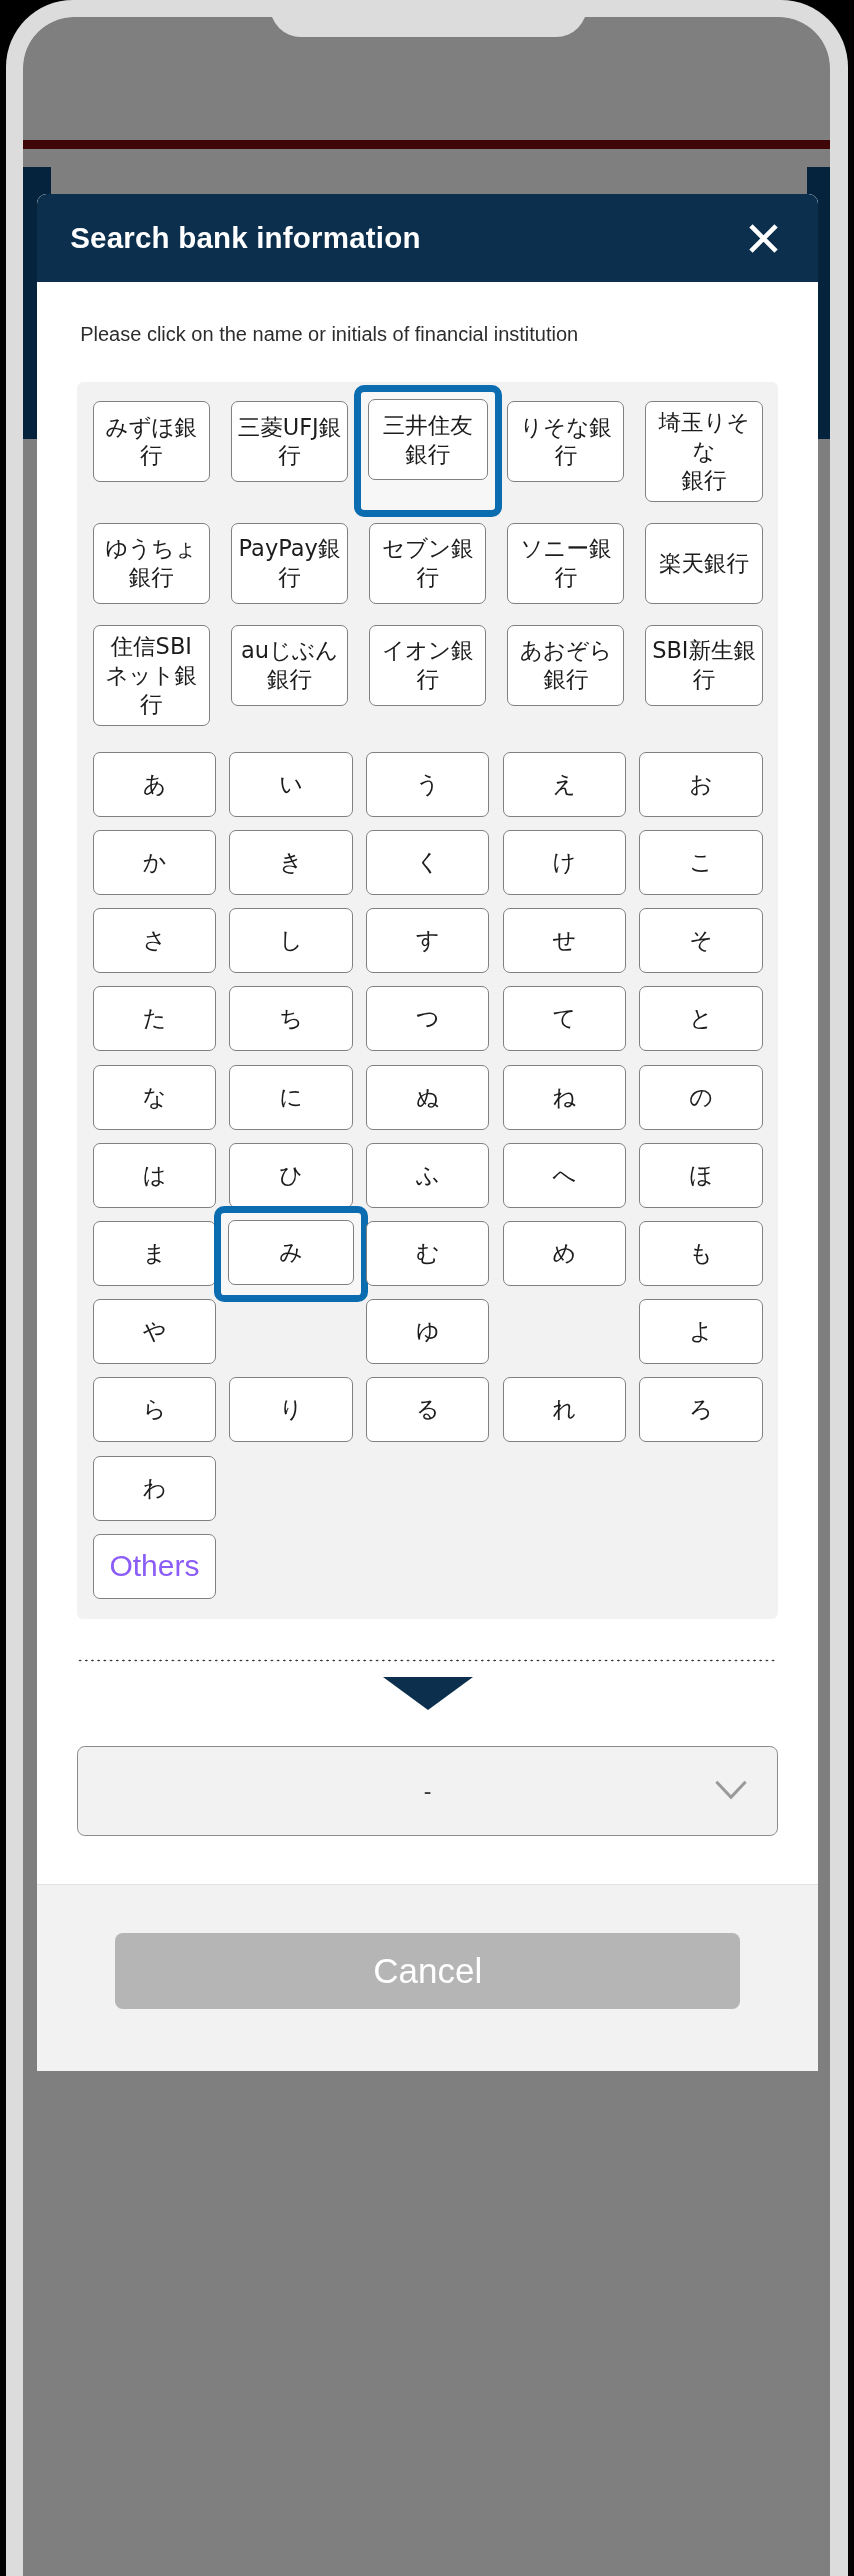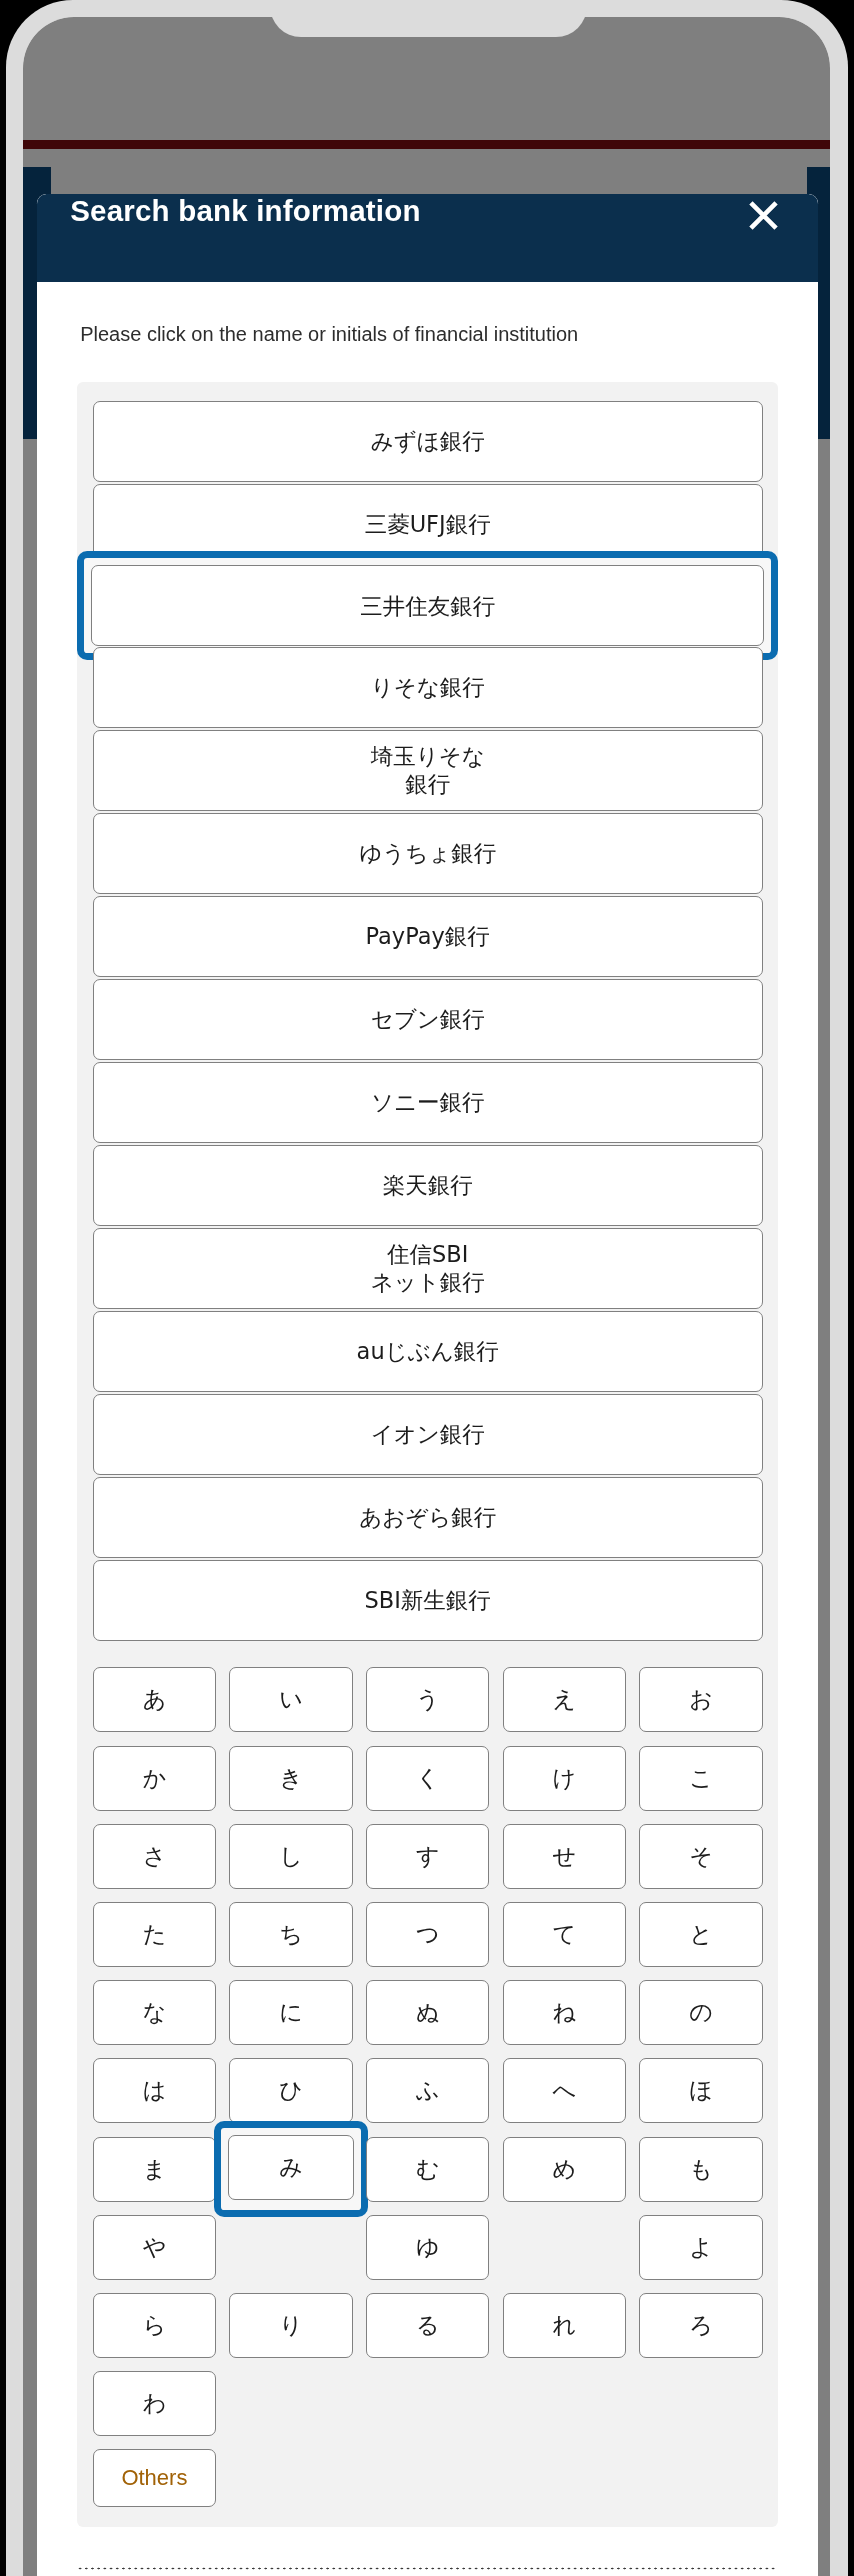--- a/index.html
+++ b/index.html
@@ -84,21 +84,21 @@
     left: 14px; top: 177px;
     width: 781px;
     z-index: 20;
     background: #ffffff;
     border-radius: 9.3px 9.3px 0 0;
     overflow: hidden;
   }
   .modal-header {
     height: 88px;
     background: #0b2f4d;
-    display: flex; 
+    display: flex; align-items: center;
     padding: 0 33px;
     border-radius: 9.3px 9.3px 0 0;
   }
   .modal-title {
     flex: 1;
     color: #ffffff;
     font-size: 29.5px;
     font-weight: bold;
     letter-spacing: 0.2px;
   }
@@ -123,21 +123,21 @@
   }
 
   
   .choice-panel {
     margin: 0 40px 0 40px;
     background: #f2f2f2;
     border-radius: 6.2px;
     padding: 18.6px 15.5px 20px 15.5px;
   }
 
-  .bank-grid { display: grid; grid-template-columns: repeat(1, 1fr); gap: 2px; }
+  .bank-grid { display: grid; grid-template-columns: repeat(5, 1fr); gap: 21px; }
   .bank-cell { position: relative; }
   .bank-btn {
     width: 100%;
     min-height: 81px;
     background: #ffffff;
     border: 1.6px solid #808080;
     border-radius: 7px;
     display: flex; align-items: center; justify-content: center;
     text-align: center;
     font-size: 22.5px;
@@ -181,26 +181,26 @@
   .kana-cell.focused {
     outline: 7px solid #0b6cb0;
     outline-offset: 0.8px;
     padding: 7px;
     margin: -8.5px;
     background: #f7f7f7;
     border-radius: 3.1px;
   }
   .others-row { display: grid; grid-template-columns: repeat(5, 1fr); gap: 13.2px; margin-top: 13.2px; }
   .others-btn {
-    width: 100%; height: 58px;
+    width: 100%; height: 65px;
     background: #ffffff;
     border: 1.6px solid #808080;
     border-radius: 7px;
     display: flex; align-items: center; justify-content: center;
-    font-size: 22px; color: #a16207;
+    font-size: 30px; color: #8b5cf6;
     cursor: pointer;
   }
 
   
   .dotted-divider {
     margin: 40px 40px 0 40px;
     height: 3.1px;
     background-image: radial-gradient(circle, #3a3a3a 0.9px, transparent 1.1px);
     background-size: 6.2px 3.1px;
     background-repeat: repeat-x;

